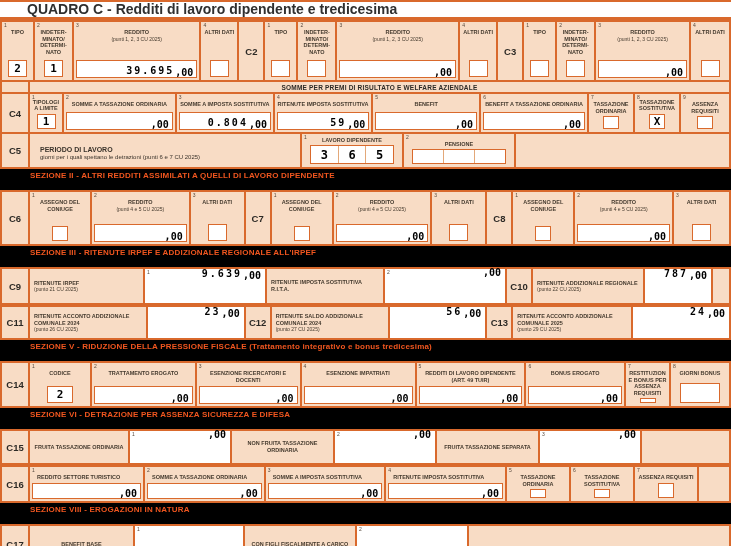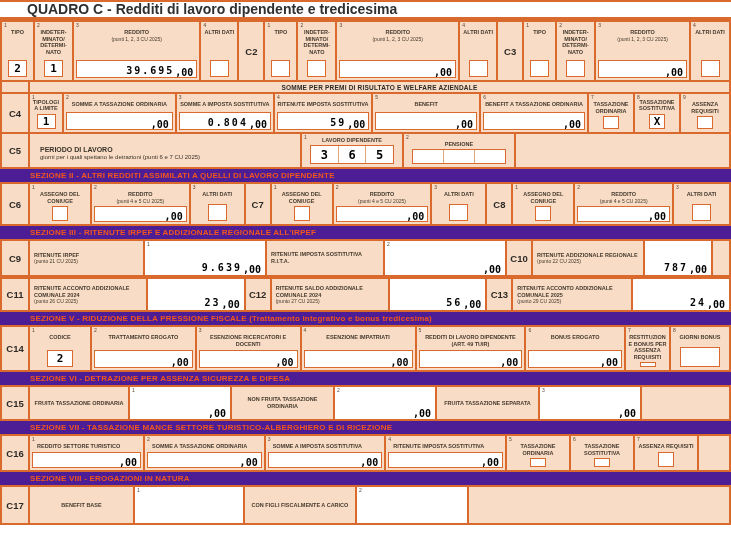--- a/index.html
+++ b/index.html
@@ -12,22 +12,22 @@
   html,body{margin:0;padding:0;}
   body{width:731px;height:546px;overflow:hidden;background:#fff;
        font-family:"Liberation Sans",sans-serif;color:var(--ink);}
   .page{width:731px;height:546px;overflow:hidden;position:relative;background:#fff;}
 
   .topline{height:2px;background:var(--or);}
   .title{font-size:14px;font-weight:bold;color:#2f2f2f;padding:0 0 1px 27px;line-height:14px;}
   .titlerule{height:3px;background:var(--or);}
 
   
-  .sect{background:#4c1d95;color:var(--sect);font-weight:bold;font-size:8px;
-        padding:3px 4px 2px 30px;letter-spacing:0.2px;line-height:8px;}
+  .sect{background:#000000;color:var(--sect);font-weight:bold;font-size:8px;
+        padding:3px 4px 10px 30px;letter-spacing:0.2px;line-height:8px;}
   .band1{background:var(--peach);display:flex;align-items:center;height:17px;
          border-left:2px solid var(--or);border-right:2px solid var(--or);}
   .band1 .sect{background:transparent;padding:0 0 0 28px;flex:1;}
   .band1 .blab{font-size:7px;font-weight:bold;color:var(--ink);padding:0 5px;}
   .band1 .bbox{width:24px;height:13px;background:#fff;border:1px solid var(--or);margin-right:6px;}
 
   
   .frow{display:flex;background:var(--peach);border:2px solid var(--or);align-items:stretch;}
   .mup{margin-top:-2px;}
   .idc{width:28px;flex:0 0 28px;display:flex;align-items:center;justify-content:center;
@@ -47,21 +47,21 @@
   .v{font-family:"DejaVu Sans Mono","Liberation Mono",monospace;font-weight:bold;
      font-size:10px;letter-spacing:2px;color:#000;line-height:10px;}
   .c{font-family:"DejaVu Sans Mono","Liberation Mono",monospace;font-weight:bold;
      font-size:10px;color:#000;line-height:7px;margin-left:1px;}
   .sbox{width:19px;height:17px;background:#fff;border:1px solid var(--or);margin:2px auto 3px;
         display:flex;align-items:center;justify-content:center;
         font-family:"DejaVu Sans Mono","Liberation Mono",monospace;font-weight:bold;font-size:11px;color:#000;}
   .cbox{width:16px;height:15px;}
 
   
-  .wcell{background:#fff;justify-content:flex-end;padding:0;}
+  .wcell{background:#fff;justify-content:flex-start;padding:0;}
   .wcell .val{display:flex;align-items:flex-end;justify-content:flex-end;padding:0 4px 2px;}
   .lcell{justify-content:center;padding:2px 4px;}
   .lcell .lab,.lcell .sub{text-align:left;padding:0;}
 
   .bandrow{display:flex;background:var(--peach);border:2px solid var(--or);height:14px;}
   .bandrow .txt{flex:1;text-align:center;font-size:6.5px;font-weight:bold;color:#2d2a26;
                 display:flex;align-items:center;justify-content:center;letter-spacing:0.2px;}
 
   
   .comb{background:#fff;border:1px solid var(--or);height:19px;display:flex;margin:1px 8px 3px;}
@@ -277,21 +277,21 @@
         <span></span>
           <span></span>
           <span></span>
       </div>
     </div>
     <div class="cl last" style="flex:1"></div>
   </div>
 
   <div class="sect">SEZIONE II - ALTRI REDDITI ASSIMILATI A QUELLI DI LAVORO DIPENDENTE</div>
 
-  <div class="frow" style="height:44px">
+  <div class="frow" style="height:56px">
     <div class="idc">C6</div>
     <div class="cl" style="flex:0 0 62px">
       <span class="sup">1</span>
       <div class="lab">ASSEGNO DEL CONIUGE</div>
         <div class="sp"></div>
       <div class="sbox cbox"></div>
     </div>
     <div class="cl" style="flex:1">
       <span class="sup">2</span>
       <div class="lab">REDDITO</div>
@@ -533,21 +533,20 @@
     <div class="cl wcell" style="flex:0 0 102px">
       <span class="sup">3</span>
       <div class="val">
           <span class="v"></span>
           <span class="c">,00</span>
         </div>
     </div>
     <div class="cl last" style="flex:1"></div>
   </div>
 
-  <div class="sect">SEZIONE VII - TASSAZIONE MANCE SETTORE TURISTICO-ALBERGHIERO E DI RICEZIONE</div>
 
   <div class="frow" style="height:38px">
     <div class="idc">C16</div>
     <div class="cl" style="flex:1">
       <span class="sup">1</span>
       <div class="lab" style="text-align:left;padding-left:7px">REDDITO SETTORE TURISTICO</div>
         <div class="sp"></div>
       <div class="amt">
           <span class="v"></span>
           <span class="c">,00</span>

